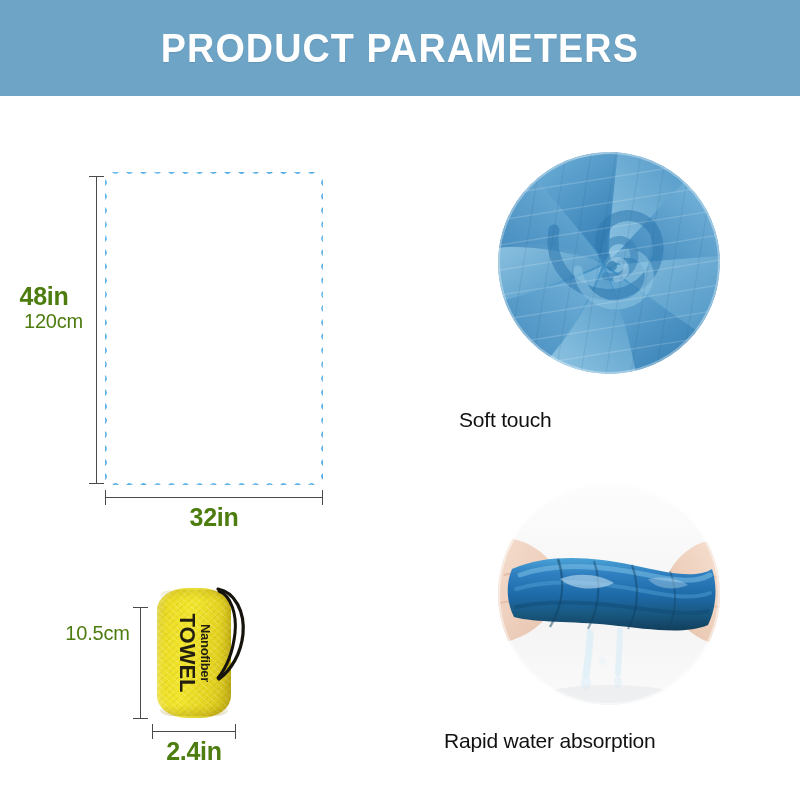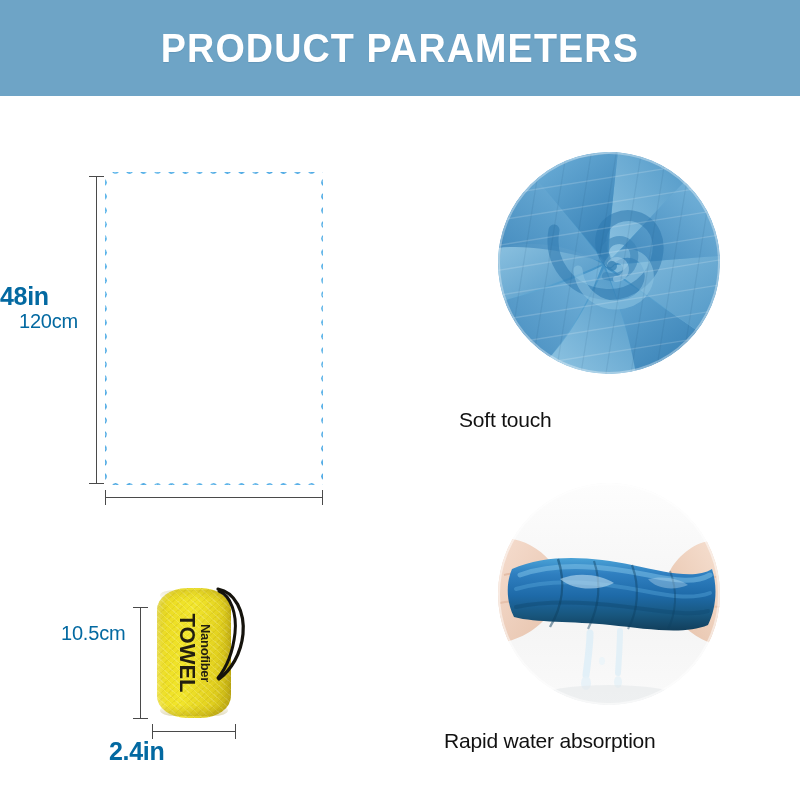--- a/index.html
+++ b/index.html
@@ -82,21 +82,22 @@
     background: #4a4a4a;
   }
   .cap-v { 
     position: absolute;
     width: 1px; height: 15px;
     background: #4a4a4a;
   }
 
   .dim-label {
     position: absolute;
-    color: #0369a1;
+    text-align: center;
+    color: #4d7c0f;
     line-height: 1.12;
     white-space: nowrap;
   }
   .dim-big {
     font-size: 25px;
     font-weight: 700;
     letter-spacing: -0.3px;
     display: block;
   }
   .dim-small {
@@ -242,20 +243,21 @@
     <div class="cap-h" style="left:89px; top:483px;"></div>
     <div class="dim-label" style="left:0px; top:282px; width:88px;">
       <span class="dim-big">48in</span>
       <span class="dim-small">120cm</span>
     </div>
 
     <div class="dim-line-h" style="left:105px; top:497px; width:218px;"></div>
     <div class="cap-v" style="left:105px; top:490px;"></div>
     <div class="cap-v" style="left:322px; top:490px;"></div>
     <div class="dim-label" style="left:114px; top:503px; width:200px;">
+      <span class="dim-big">32in</span>
     </div>
   </div>
 
   <div>
 
     <div class="pouch-wrap">
       <div class="pouch-body">
         <div class="pouch-seam-top"></div>
         <div class="pouch-seam-bot"></div>
       </div>

